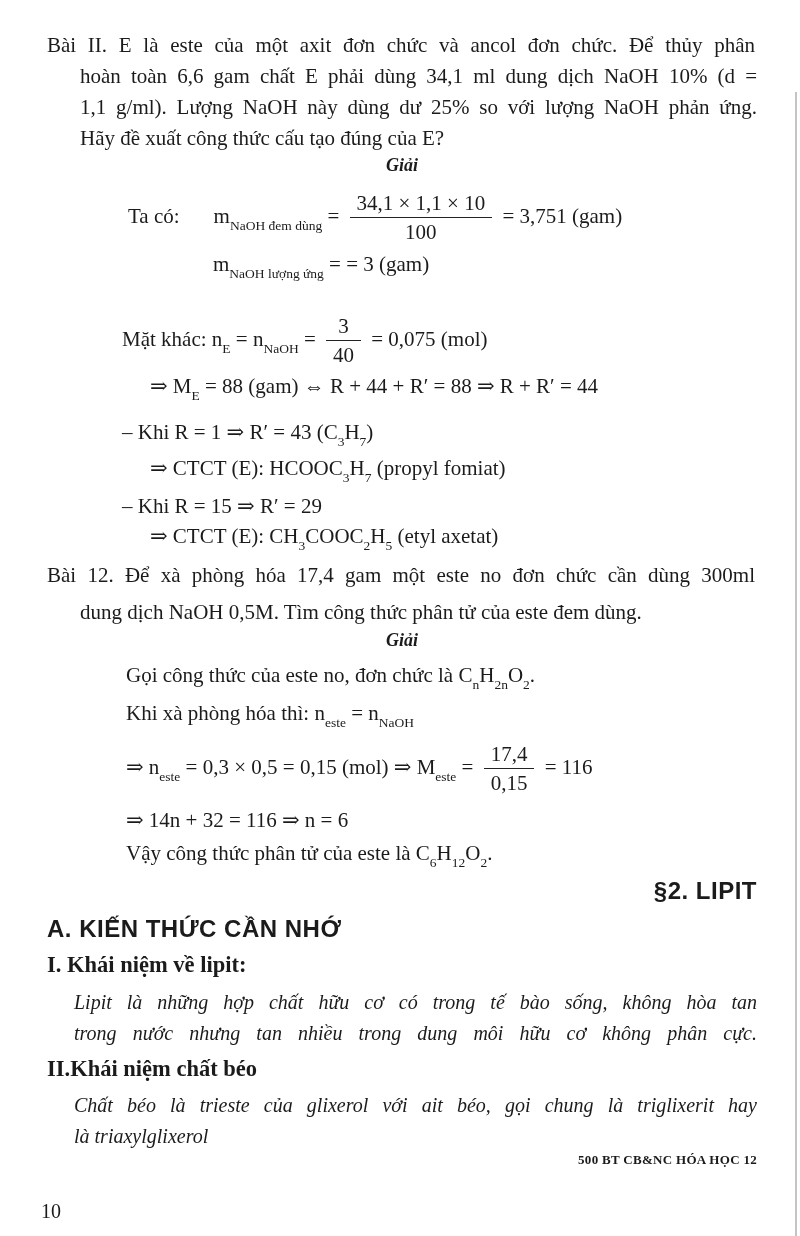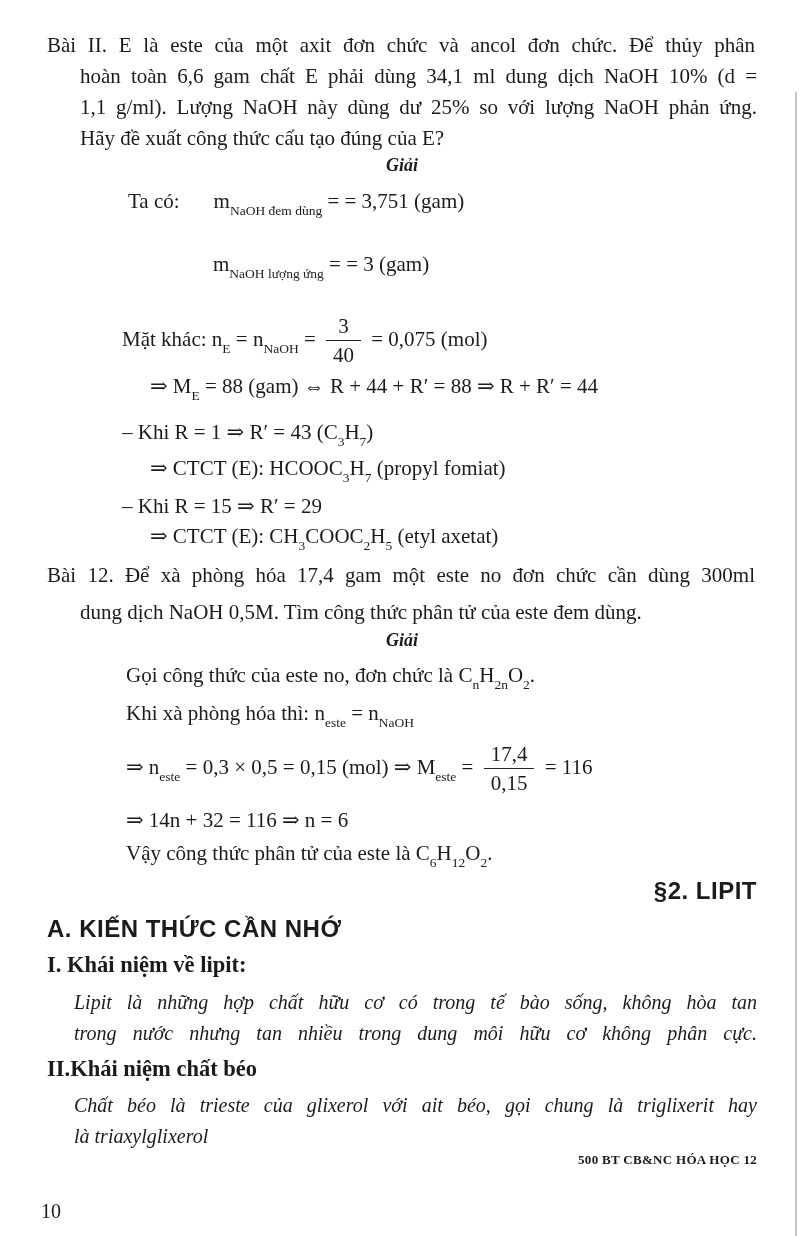--- a/index.html
+++ b/index.html
@@ -48,21 +48,24 @@
     <span class="blabel">Bài II.</span>
     <span>E là este của một axit đơn chức và ancol đơn chức. Để thủy phân</span>
   </div>
   <div class="abs line just" style="left:80px;top:61px;width:677px">hoàn toàn 6,6 gam chất E phải dùng 34,1 ml dung dịch NaOH 10% (d =</div>
   <div class="abs line just" style="left:80px;top:92px;width:677px">1,1 g/ml). Lượng NaOH này dùng dư 25% so với lượng NaOH phản ứng.</div>
   <div class="abs line" style="left:80px;top:123px">Hãy đề xuất công thức cấu tạo đúng của E?</div>
 
   <div class="abs giai" style="left:47px;top:155px;width:710px">Giải</div>
 
   <div class="abs math" style="left:128px;top:189px">
-    <span class="taco">Ta có:</span><span>m<span class="msub">NaOH đem dùng</span> =  = 3,751 (gam)</span>
+    <span class="taco">Ta có:</span><span>m<span class="msub">NaOH đem dùng</span> = <span class="frac">
+          <span class="num">34,1 × 1,1 × 10</span>
+          <span class="den">100</span>
+        </span> = 3,751 (gam)</span>
   </div>
   <div class="abs math" style="left:213px;top:252px">m<span class="msub">NaOH lượng ứng</span> =  = 3 (gam)</div>
   <div class="abs math" style="left:122px;top:312px">Mặt khác: n<span class="msub">E</span> = n<span class="msub">NaOH</span> = <span class="frac">
         <span class="num">3</span>
         <span class="den">40</span>
       </span> = 0,075 (mol)</div>
   <div class="abs math" style="left:150px;top:374px">⇒ M<span class="msub">E</span> = 88 (gam) ⇔ R + 44 + R′ = 88 ⇒ R + R′ = 44</div>
   <div class="abs math" style="left:122px;top:420px">– Khi R = 1 ⇒ R′ = 43 (C<span class="msub">3</span>H<span class="msub">7</span>)</div>
   <div class="abs math" style="left:150px;top:456px">⇒ CTCT (E): HCOOC<span class="msub">3</span>H<span class="msub">7</span> (propyl fomiat)</div>
   <div class="abs math" style="left:122px;top:494px">– Khi R = 15 ⇒ R′ = 29</div>

